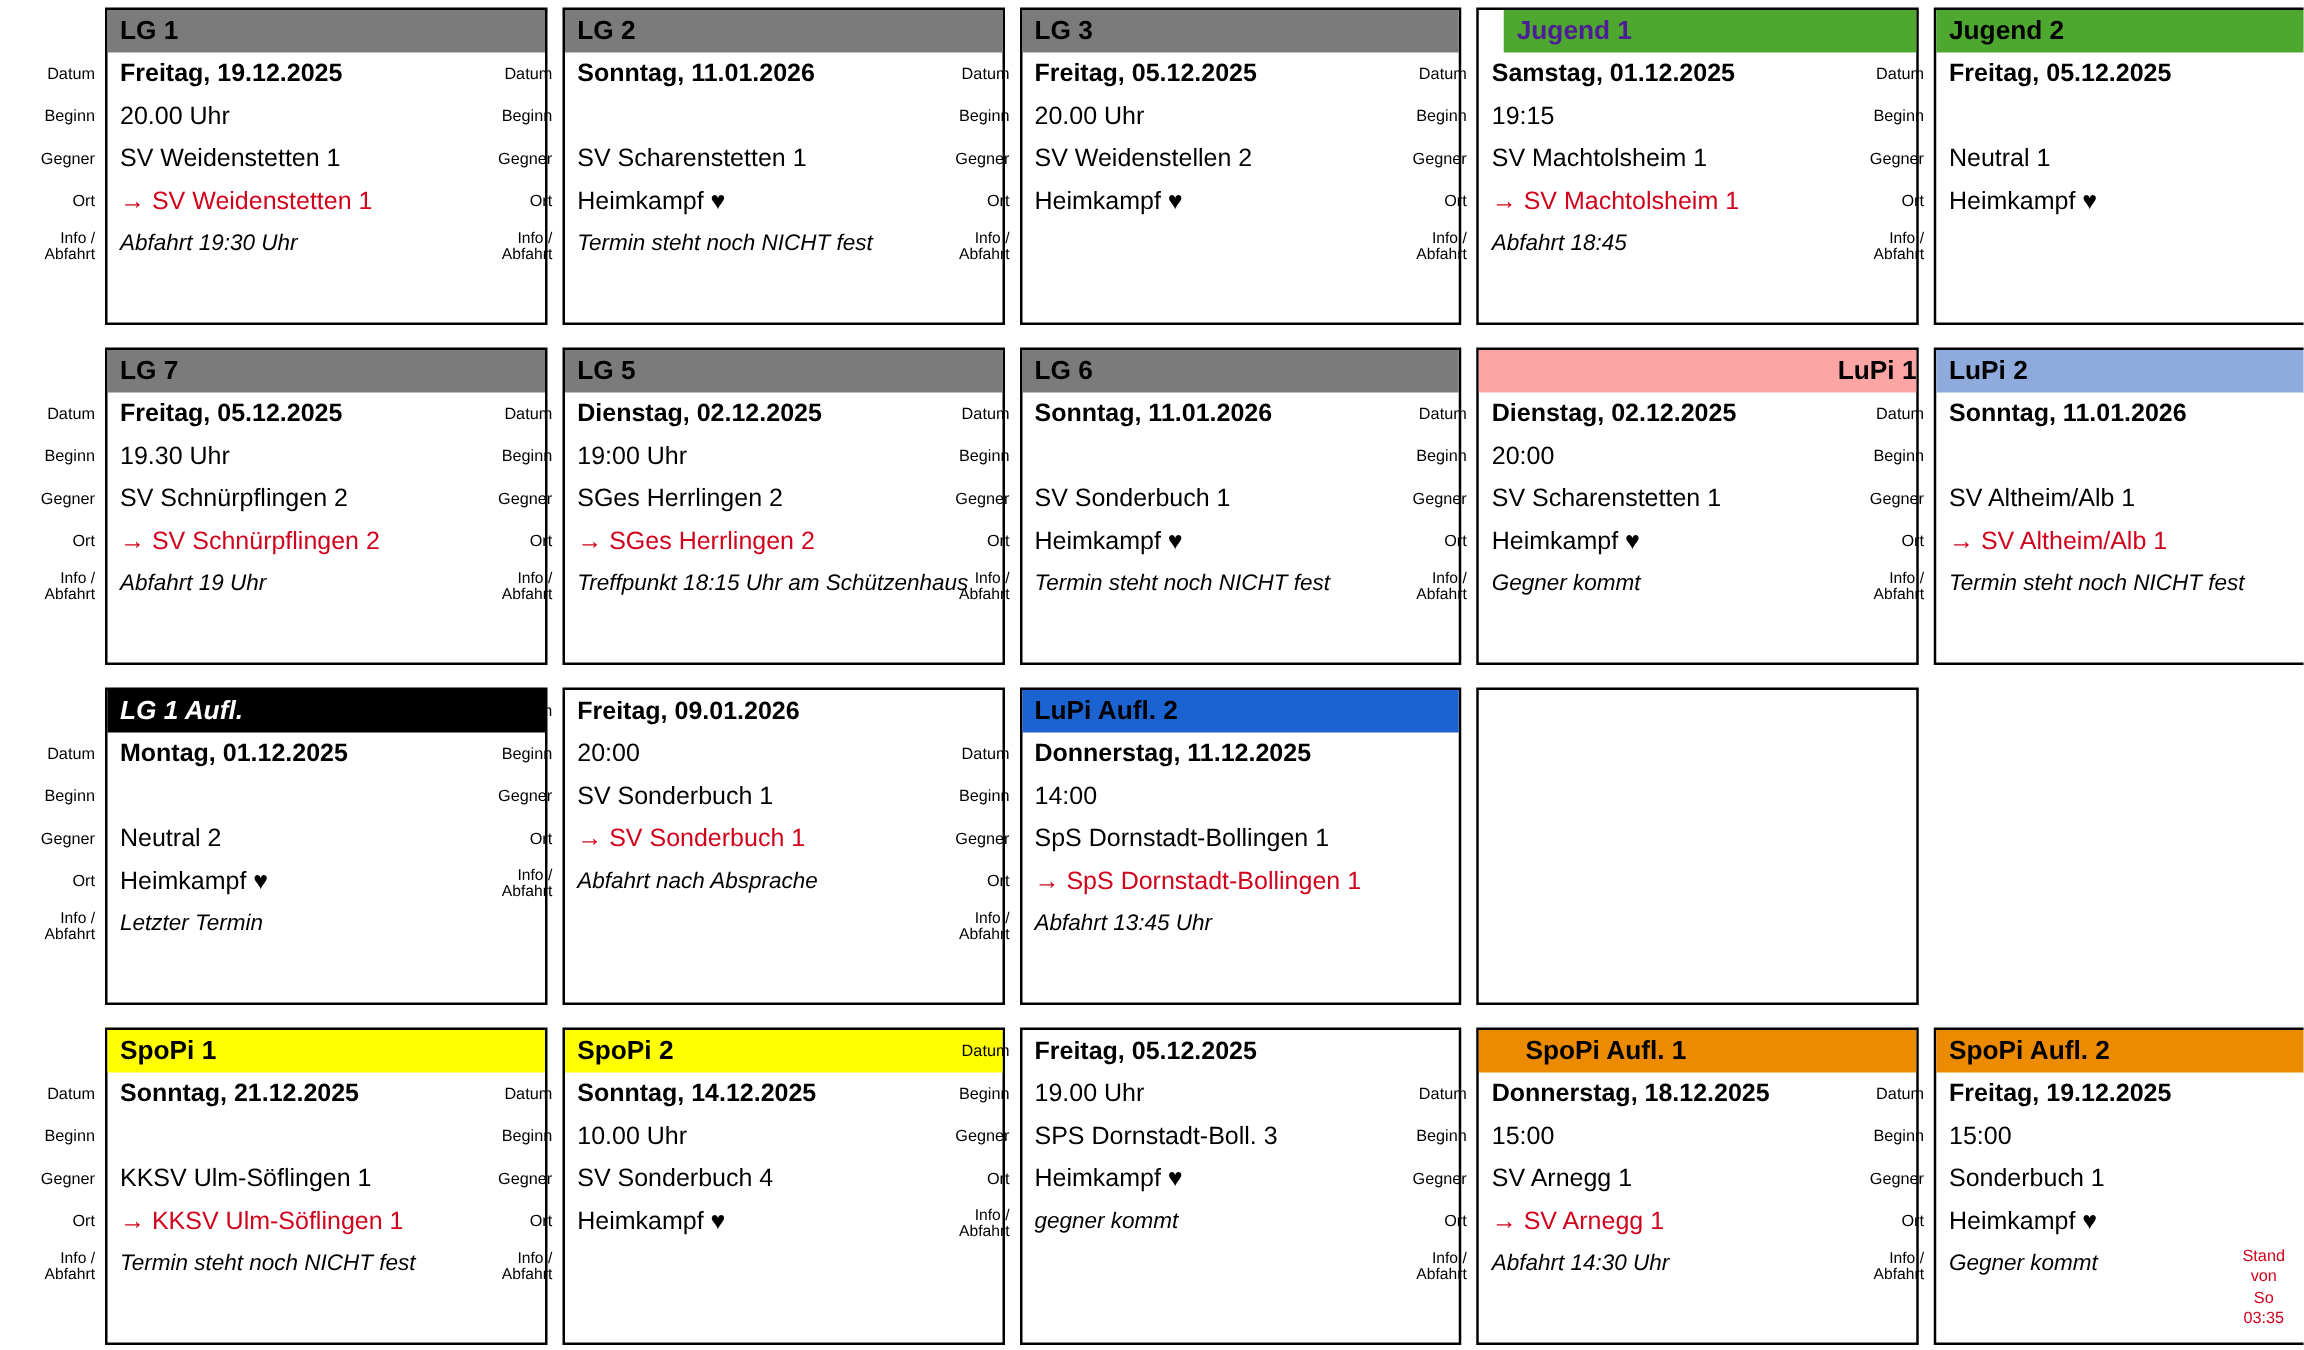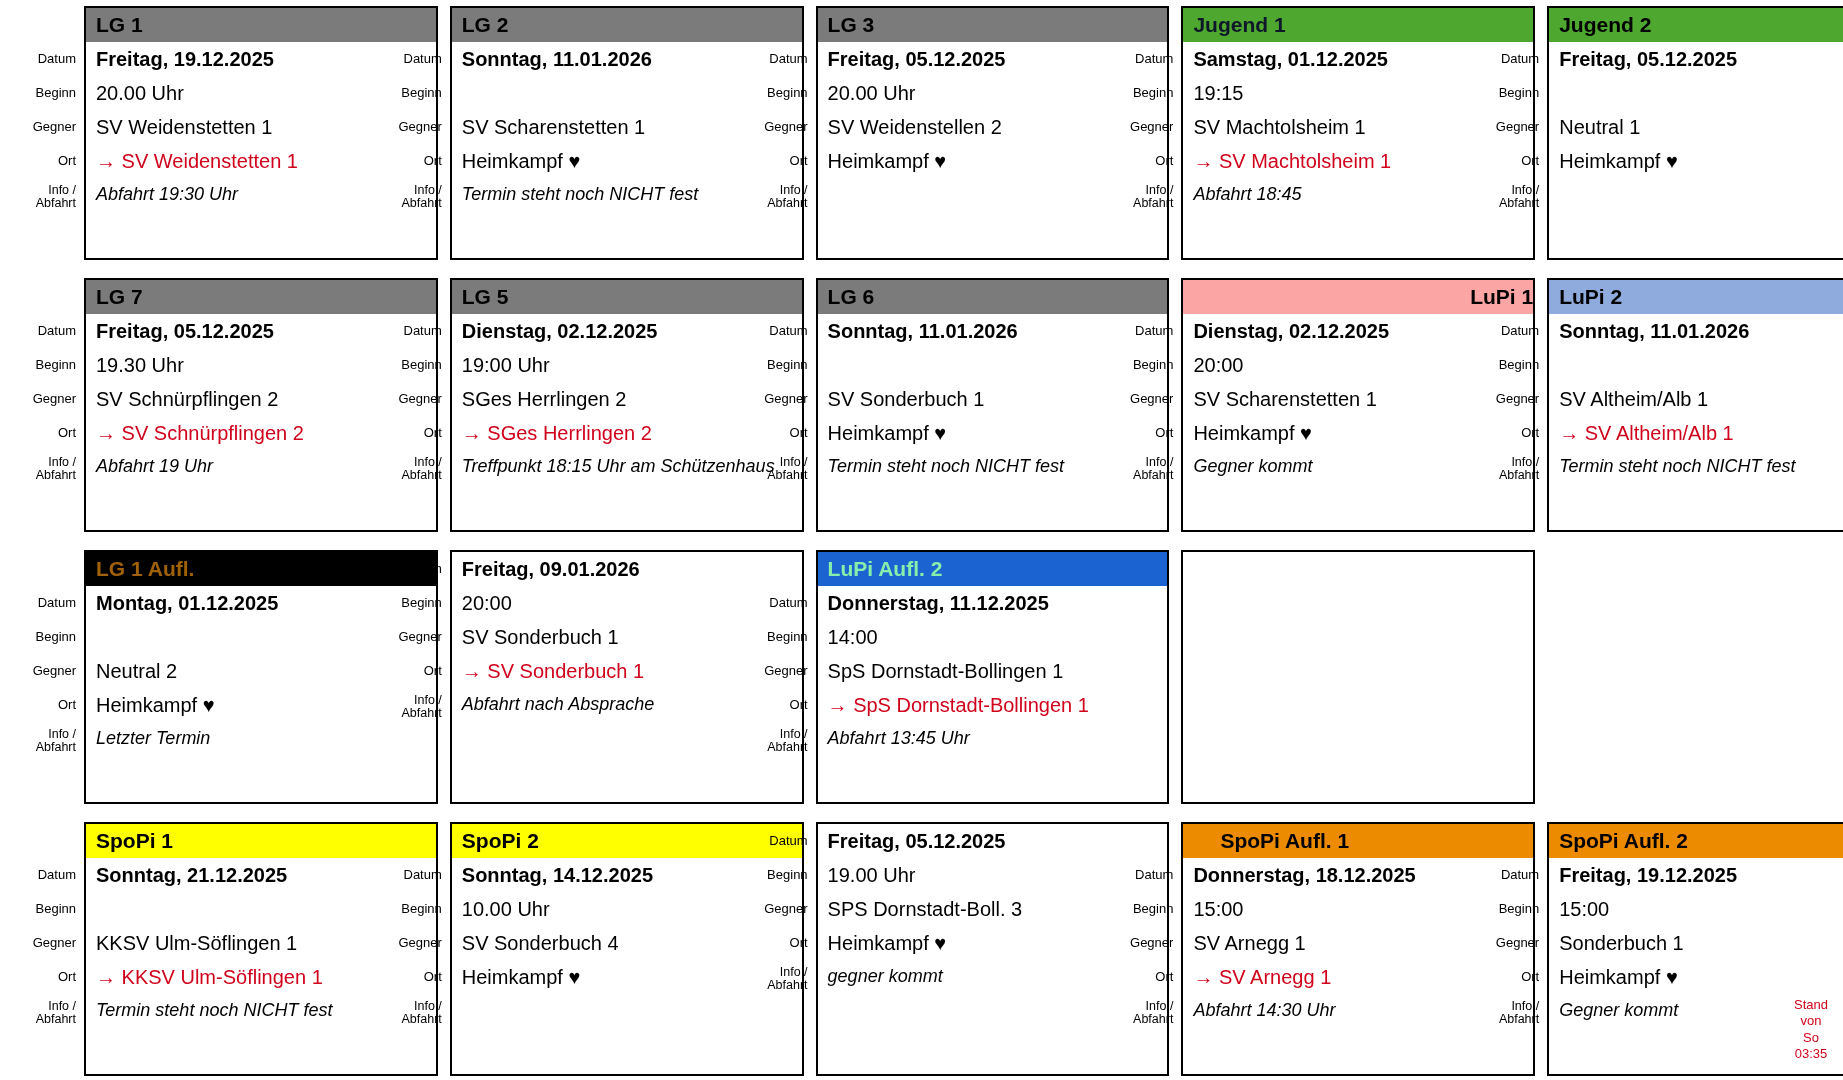--- a/index.html
+++ b/index.html
@@ -135,21 +135,21 @@
             <div class="row date"><span class="lbl">Datum</span><span>Freitag, 05.12.2025</span></div>
             <div class="row begin"><span class="lbl">Beginn</span><span>20.00 Uhr</span></div>
             <div class="row opp"><span class="lbl">Gegner</span><span>SV Weidenstellen 2</span></div>
             <div class="row ort home"><span class="lbl">Ort</span><span>Heimkampf ♥</span></div>
             <div class="row info"><span class="lbl two-line">Info /<br>Abfahrt</span><span></span></div>
           </div>
         </div>
       </div>
       <div class="cell">
         <div class="card">
-          <div class="hdr" style="background: rgb(78, 167, 46); color: #0f172a;">Jugend 1</div>
+          <div class="hdr" style="background: rgb(78, 167, 46); color: #4c1d95; margin-left: 20px;">Jugend 1</div>
           <div class="rows">
             <div class="row date"><span class="lbl">Datum</span><span>Samstag, 01.12.2025</span></div>
             <div class="row begin"><span class="lbl">Beginn</span><span>19:15</span></div>
             <div class="row opp"><span class="lbl">Gegner</span><span>SV Machtolsheim 1</span></div>
             <div class="row ort"><span class="lbl">Ort</span><span>→ SV Machtolsheim 1</span></div>
             <div class="row info"><span class="lbl two-line">Info /<br>Abfahrt</span><span>Abfahrt 18:45</span></div>
           </div>
         </div>
       </div>
       <div class="cell">
@@ -219,21 +219,21 @@
             <div class="row date"><span class="lbl">Datum</span><span>Sonntag, 11.01.2026</span></div>
             <div class="row begin"><span class="lbl">Beginn</span><span></span></div>
             <div class="row opp"><span class="lbl">Gegner</span><span>SV Altheim/Alb 1</span></div>
             <div class="row ort"><span class="lbl">Ort</span><span>→ SV Altheim/Alb 1</span></div>
             <div class="row info"><span class="lbl two-line">Info /<br>Abfahrt</span><span>Termin steht noch NICHT fest</span></div>
           </div>
         </div>
       </div>
       <div class="cell">
         <div class="card">
-          <div class="hdr" style="background: rgb(0, 0, 0); color: #a16207;">LG 1 Aufl.</div>
+          <div class="hdr" style="background: rgb(0, 0, 0); color: #ffffff; font-style: italic;">LG 1 Aufl.</div>
           <div class="rows">
             <div class="row date"><span class="lbl">Datum</span><span>Montag, 01.12.2025</span></div>
             <div class="row begin"><span class="lbl">Beginn</span><span></span></div>
             <div class="row opp"><span class="lbl">Gegner</span><span>Neutral 2</span></div>
             <div class="row ort home"><span class="lbl">Ort</span><span>Heimkampf ♥</span></div>
             <div class="row info"><span class="lbl two-line">Info /<br>Abfahrt</span><span>Letzter Termin</span></div>
           </div>
         </div>
       </div>
       <div class="cell">
@@ -242,21 +242,21 @@
             <div class="row date"><span class="lbl">Datum</span><span>Freitag, 09.01.2026</span></div>
             <div class="row begin"><span class="lbl">Beginn</span><span>20:00</span></div>
             <div class="row opp"><span class="lbl">Gegner</span><span>SV Sonderbuch 1</span></div>
             <div class="row ort"><span class="lbl">Ort</span><span>→ SV Sonderbuch 1</span></div>
             <div class="row info"><span class="lbl two-line">Info /<br>Abfahrt</span><span>Abfahrt nach Absprache</span></div>
           </div>
         </div>
       </div>
       <div class="cell">
         <div class="card">
-          <div class="hdr" style="background: rgb(26, 99, 208); color: #86efac;">LuPi Aufl. 2</div>
+          <div class="hdr" style="background: rgb(26, 99, 208); color: #000000;">LuPi Aufl. 2</div>
           <div class="rows">
             <div class="row date"><span class="lbl">Datum</span><span>Donnerstag, 11.12.2025</span></div>
             <div class="row begin"><span class="lbl">Beginn</span><span>14:00</span></div>
             <div class="row opp"><span class="lbl">Gegner</span><span>SpS Dornstadt-Bollingen 1</span></div>
             <div class="row ort"><span class="lbl">Ort</span><span>→ SpS Dornstadt-Bollingen 1</span></div>
             <div class="row info"><span class="lbl two-line">Info /<br>Abfahrt</span><span>Abfahrt 13:45 Uhr</span></div>
           </div>
         </div>
       </div>
       <div class="cell">

